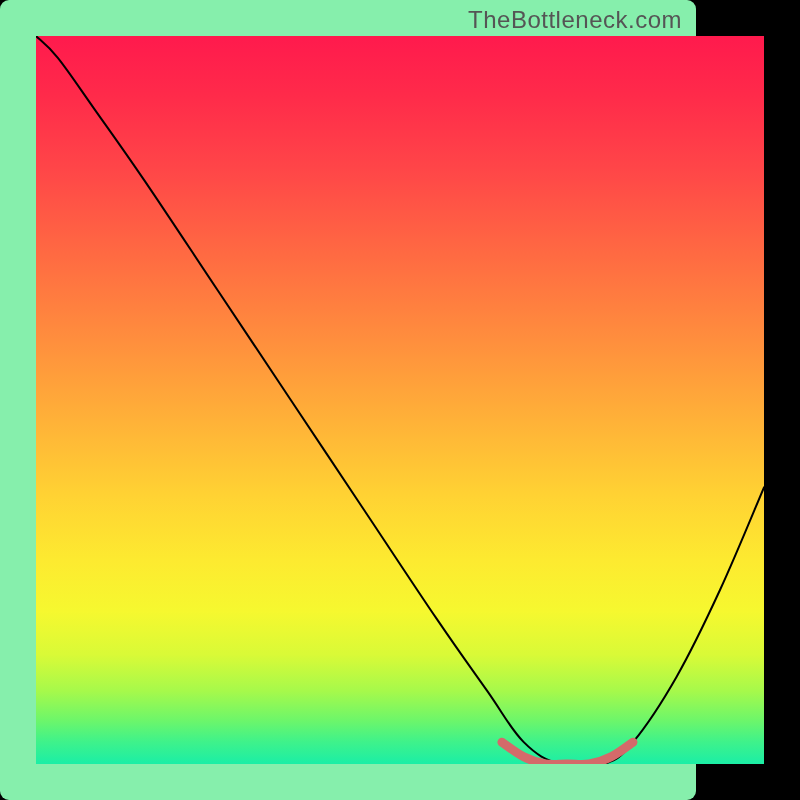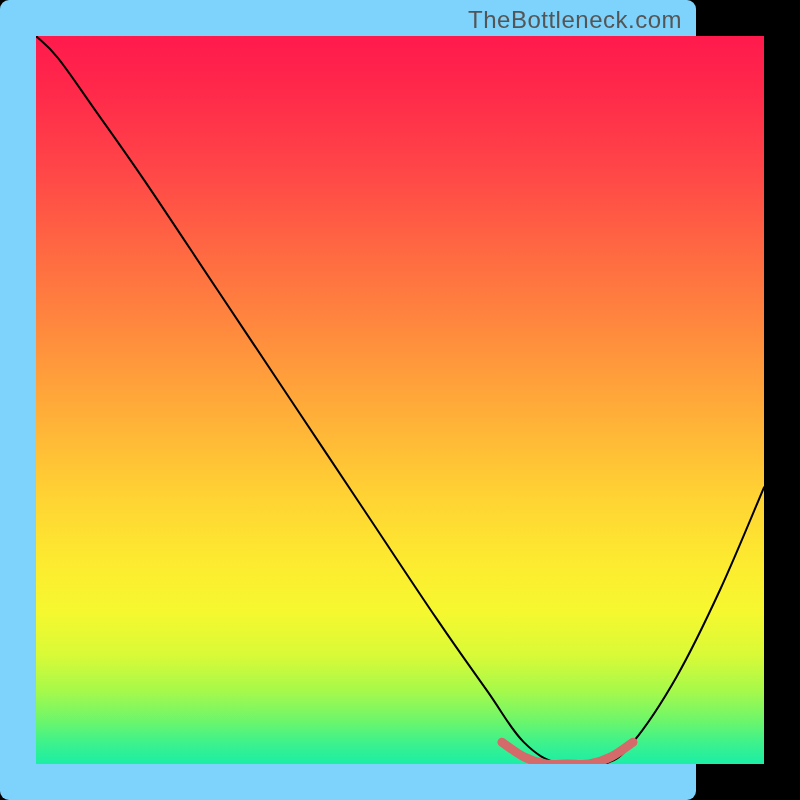--- a/index.html
+++ b/index.html
@@ -1,17 +1,17 @@
 <!DOCTYPE html>
 <html><head>
 <meta charset="utf-8">
 <style>
   * { margin: 0; padding: 0; box-sizing: border-box; }
   html, body { width: 800px; height: 800px; overflow: hidden; background: #000; }
-  .container { position: relative; width: 696px; height: 800px; background: #7dd3fc; border-radius: 9px; }
+  .container { position: relative; width: 696px; height: 800px; background: #86efac; border-radius: 9px; }
   .watermark {
     position: absolute;
     top: 6px;
     right: 14px;
     font-family: Arial, Helvetica, sans-serif;
     font-size: 24px;
     color: #555;
     letter-spacing: 0.5px;
     z-index: 10;
   }

